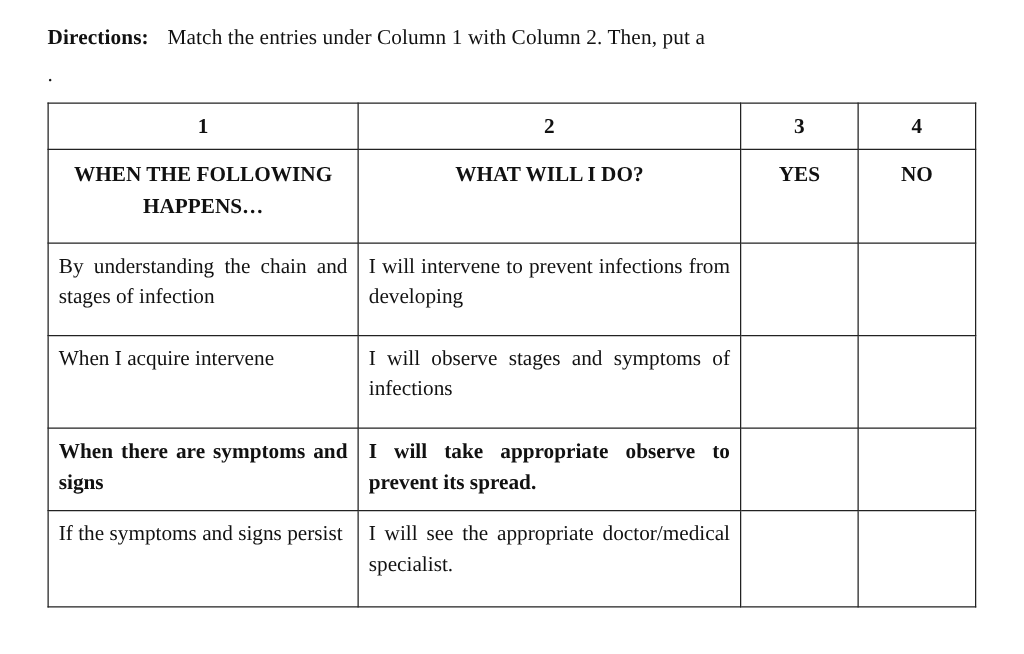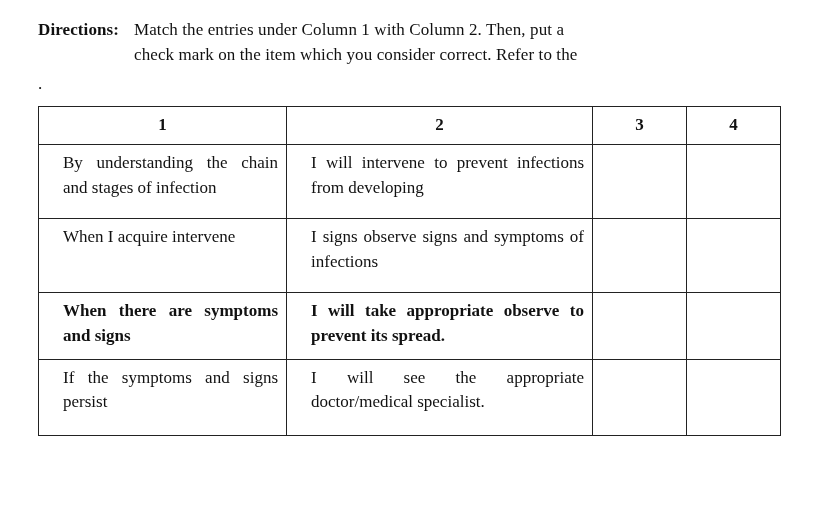--- a/index.html
+++ b/index.html
@@ -49,21 +49,21 @@
     table-layout: fixed;
     margin: 0 0 0 0;
   }
   table.worksheet col.c1 { width: 248px; }
   table.worksheet col.c2 { width: 306px; }
   table.worksheet col.c3 { width: 94px; }
   table.worksheet col.c4 { width: 94px; }
 
   table.worksheet td, table.worksheet th {
     border: 1.5px solid #222;
-    padding: 6px 8px 18px 24px;
+    padding: 6px 8px 18px 8px;
     vertical-align: top;
     font-size: 17px;
     font-weight: normal;
   }
   table.worksheet tr.numrow td {
     text-align: center;
     font-weight: bold;
     padding: 6px 8px 6px 8px;
   }
   table.worksheet tr.headrow td {
@@ -81,49 +81,55 @@
   }
   table.worksheet tr.r3 td { padding-bottom: 10px; font-weight: bold; }
   table.worksheet tr.r4 td { padding-bottom: 20px; }
 </style>
 </head>
 <body>
 
 <p class="directions">
   <span class="directions-body">
     <span class="directions-label-inner">Directions:</span><span>Match the entries under Column 1 with Column 2. Then, put a</span>
-    <span class="directions-l2">check mark on   the item which you consider correct. Refer to the</span>
   </span>
 </p>
 
 <div class="dot">.</div>
 
 <table class="worksheet">
   <colgroup>
     <col class="c1">
       <col class="c2">
       <col class="c3">
       <col class="c4">
   </colgroup>
   <tbody>
       <tr class="numrow">
     <td>1</td>
     <td>2</td>
     <td>3</td>
     <td>4</td>
   </tr>
+  <tr class="headrow">
+    <td>WHEN THE FOLLOWING
+HAPPENS…</td>
+    <td>WHAT WILL I DO?</td>
+    <td>YES</td>
+    <td>NO</td>
+  </tr>
   <tr class="r1">
     <td class="col1">By understanding the chain and stages of infection</td>
     <td class="col2">I will intervene to prevent infections from developing</td>
     <td></td>
     <td></td>
   </tr>
   <tr class="r2">
     <td class="col1">When I acquire intervene</td>
-    <td class="col2">I signs observe signs and symptoms of infections</td>
+    <td class="col2">I will observe stages and symptoms of infections</td>
     <td></td>
     <td></td>
   </tr>
   <tr class="r3">
     <td class="col1">When there are symptoms and signs</td>
     <td class="col2">I will take appropriate observe to prevent its spread.</td>
     <td></td>
     <td></td>
   </tr>
   <tr class="r4">

